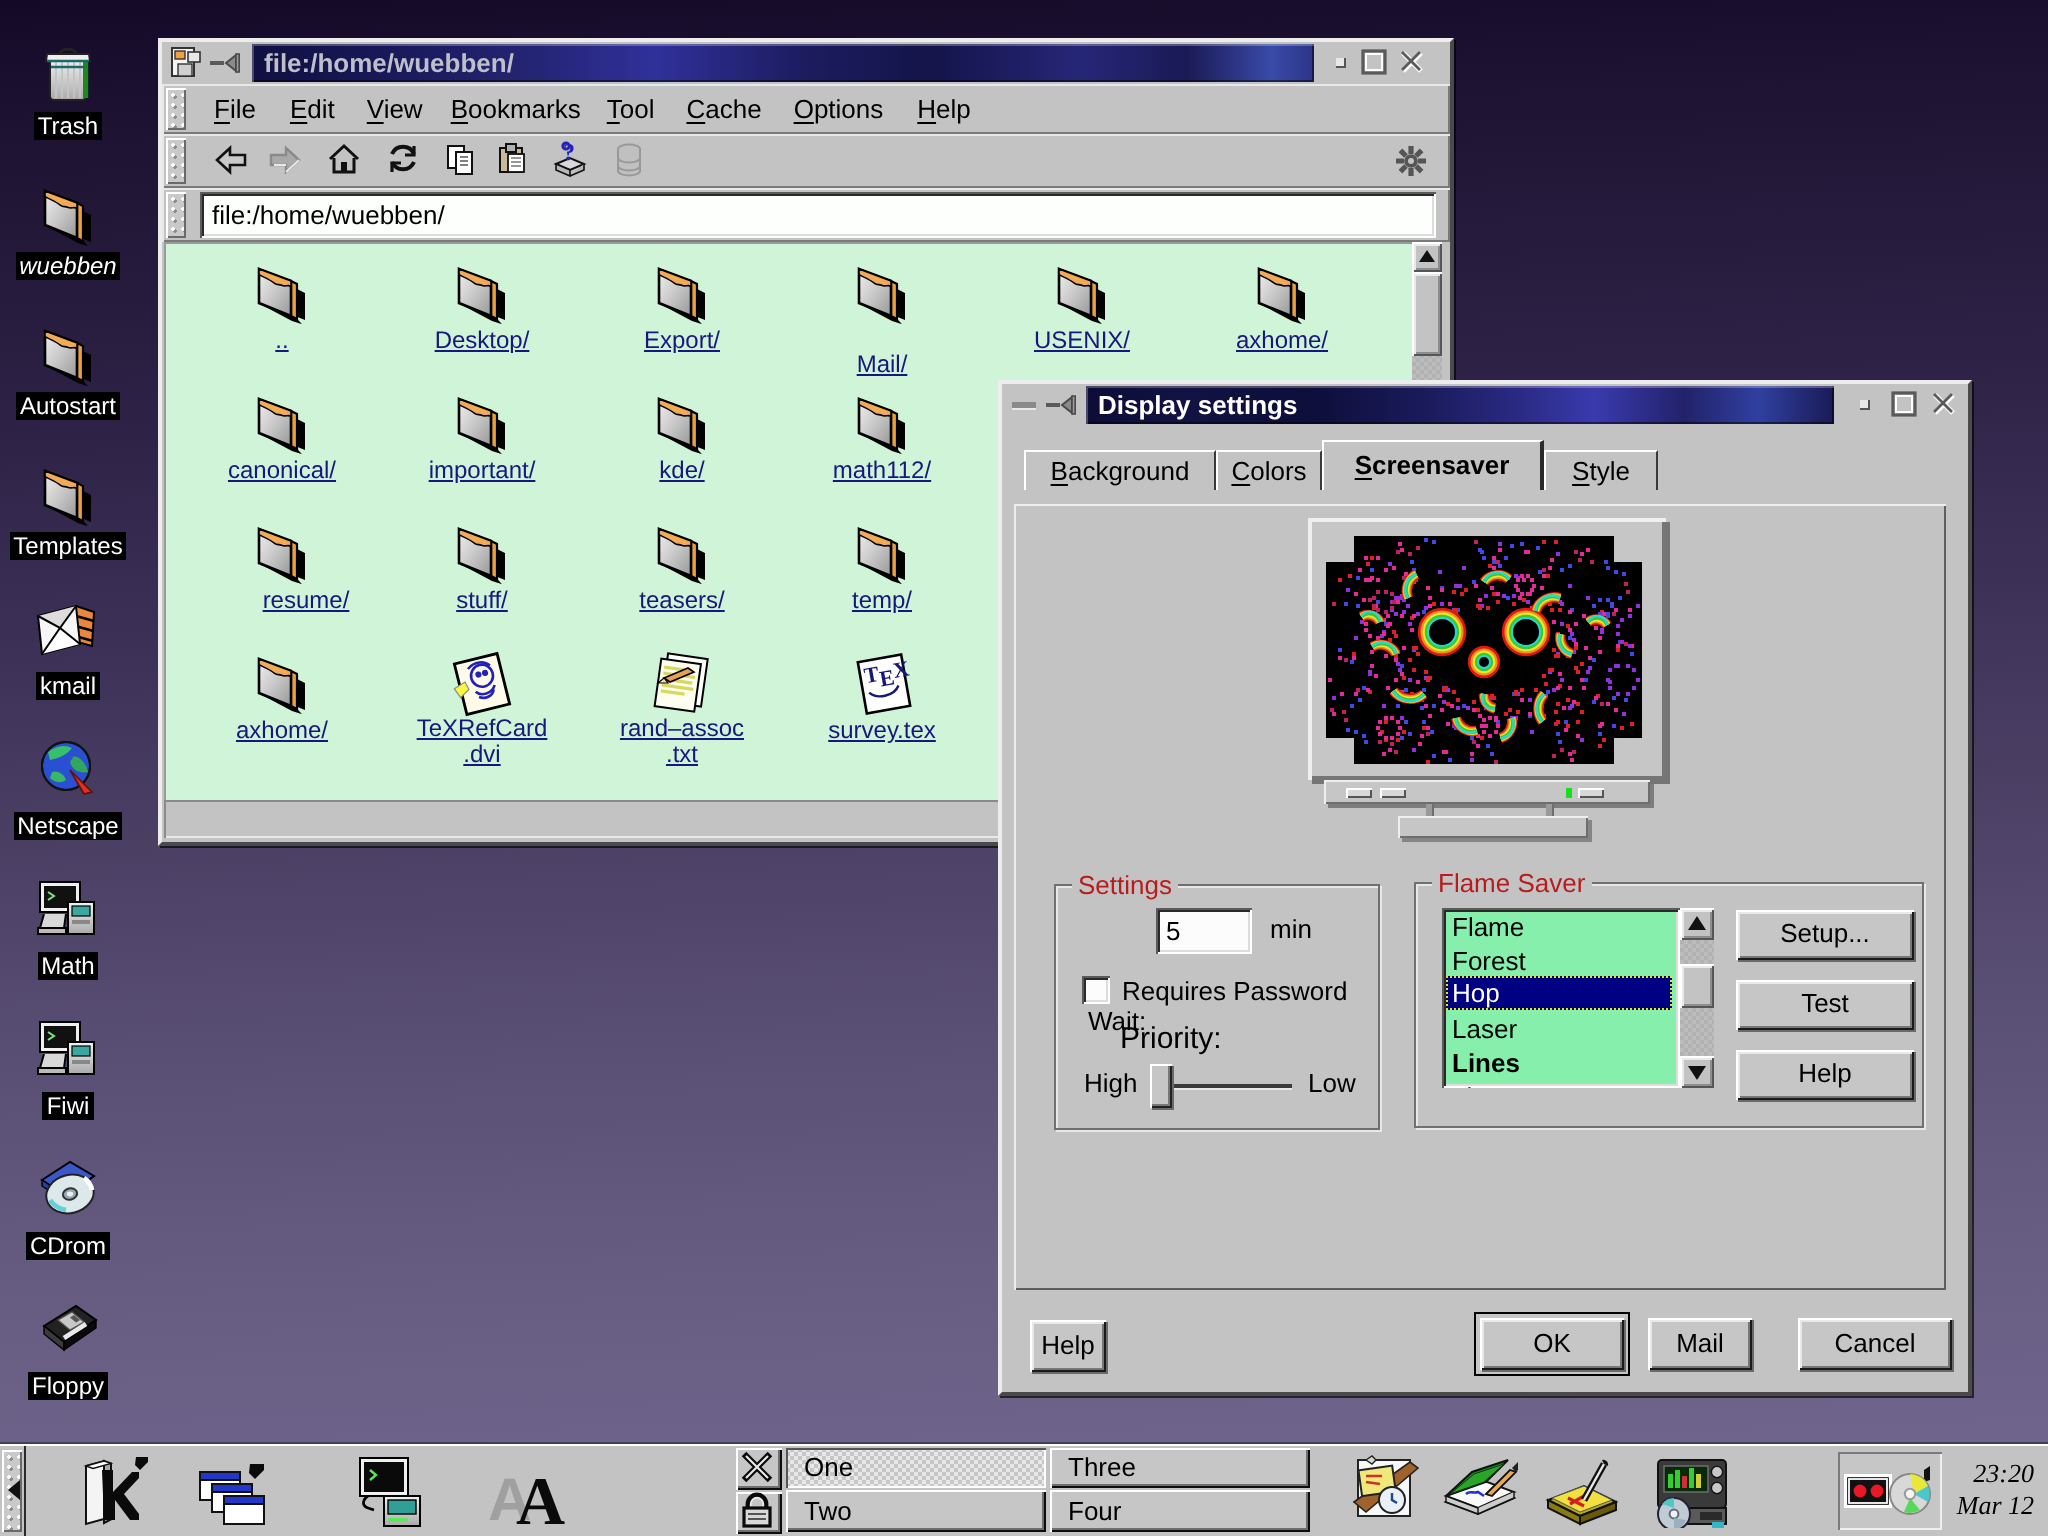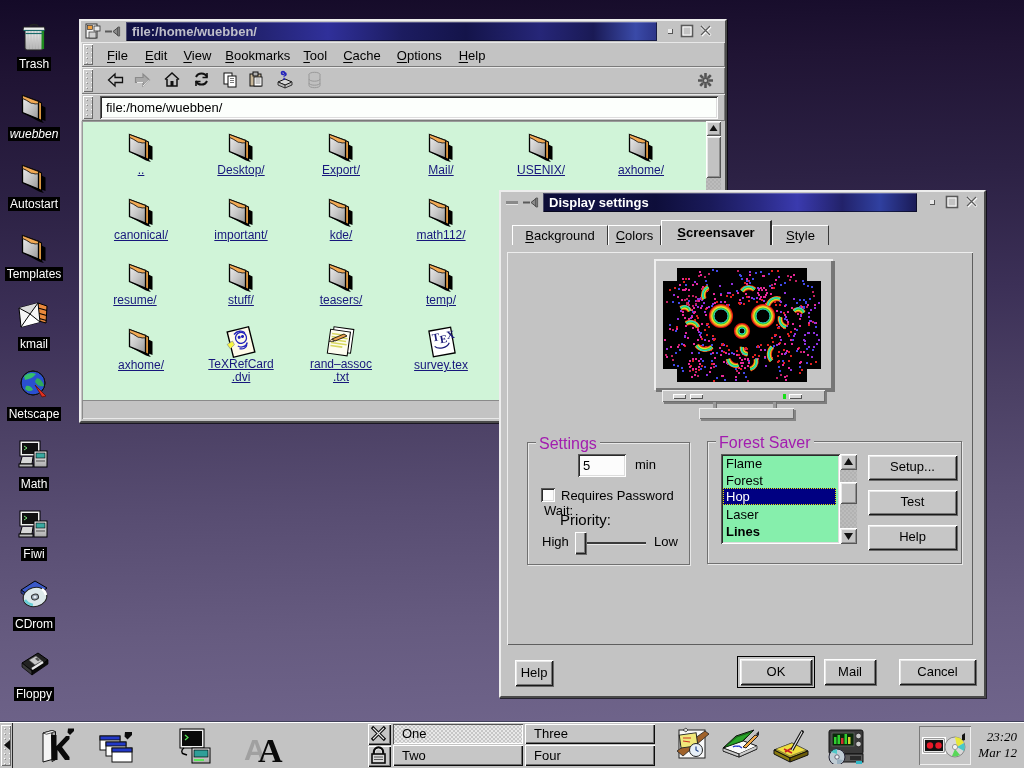--- a/index.html
+++ b/index.html
@@ -16,21 +16,21 @@
 font-size:13px;color:#000;text-align:center;}
 .sunk{box-shadow:inset 1px 1px 0 #5a5a5a,inset -1px -1px 0 #ffffff,inset 2px 2px 0 #2a2a2a,inset -2px -2px 0 #dddddd;}
 .handle{position:absolute;width:10px;background:#c9c9c9;box-shadow:inset 1px 1px 0 #fff,inset -1px -1px 0 #6a6a6a;
 background-image:radial-gradient(#ffffff 22%,transparent 26%),radial-gradient(#8a8a8a 22%,transparent 26%);
 background-size:5px 5px;background-position:1px 1px,2px 2px;}
 .menuitem{display:inline-block;font-size:13px;color:#000;}
 .flabel{position:absolute;font-size:12px;color:#17177c;text-decoration:underline;text-align:center;white-space:nowrap;}
 .dlabel{position:absolute;text-align:center;}
 .dlabel span{display:inline-block;background:#000;color:#fff;font-size:12px;padding:0 2px;line-height:14px;white-space:nowrap;}
 .gbox{position:absolute;border:1px solid #707070;box-shadow:inset 1px 1px 0 #e8e8e8, 1px 1px 0 #e8e8e8;}
-.glabel{position:absolute;top:-8px;left:8px;background:#c3c3c3;padding:0 3px;font-size:16px;color:#a21caf;}
+.glabel{position:absolute;top:-8px;left:8px;background:#c3c3c3;padding:0 3px;font-size:13px;color:#b91c1c;}
 .tab{position:absolute;background:#c3c3c3;border-top:1px solid #fff;border-left:1px solid #fff;border-right:1px solid #3a3a3a;font-size:13px;text-align:center;color:#000;}
 .pbtn{position:absolute;background:#c6c6c6;box-shadow:inset 1px 1px 0 #ffffff,inset -1px -1px 0 #0c0c0c,inset -2px -2px 0 #6f6f6f;font-size:13px;color:#000;}
 u{text-decoration:underline;text-underline-offset:2px;}
 </style></head>
 <body>
 
 <svg width="0" height="0" style="position:absolute">
     <defs>
 <linearGradient id="gf" x1="0" y1="0" x2="1" y2="1">
 <stop offset="0" stop-color="#f0f0f0"></stop>
@@ -246,21 +246,21 @@
         <use href="#fold"></use>
       </svg>
       <div class="flabel" style="left:109px;top:42px;width:100px;">Desktop/</div>
  <svg class="abs" style="left:246px;top:9px" width="26" height="32">
         <use href="#fold"></use>
       </svg>
       <div class="flabel" style="left:209px;top:42px;width:100px;">Export/</div>
  <svg class="abs" style="left:346px;top:9px" width="26" height="32">
         <use href="#fold"></use>
       </svg>
-      <div class="flabel" style="left:309px;top:42px;width:100px;">Mail/</div>
+      <div class="flabel" style="left:309px;top:54px;width:100px;">Mail/</div>
  <svg class="abs" style="left:446px;top:9px" width="26" height="32">
         <use href="#fold"></use>
       </svg>
       <div class="flabel" style="left:409px;top:42px;width:100px;">USENIX/</div>
  <svg class="abs" style="left:546px;top:9px" width="26" height="32">
         <use href="#fold"></use>
       </svg>
       <div class="flabel" style="left:509px;top:42px;width:100px;">axhome/</div>
  <svg class="abs" style="left:46px;top:74px" width="26" height="32">
         <use href="#fold"></use>
@@ -274,21 +274,21 @@
         <use href="#fold"></use>
       </svg>
       <div class="flabel" style="left:209px;top:107px;width:100px;">kde/</div>
  <svg class="abs" style="left:346px;top:74px" width="26" height="32">
         <use href="#fold"></use>
       </svg>
       <div class="flabel" style="left:309px;top:107px;width:100px;">math112/</div>
  <svg class="abs" style="left:46px;top:139px" width="26" height="32">
         <use href="#fold"></use>
       </svg>
-      <div class="flabel" style="left:3px;top:172px;width:100px;">resume/</div>
+      <div class="flabel" style="left:21px;top:172px;width:100px;">resume/</div>
  <svg class="abs" style="left:146px;top:139px" width="26" height="32">
         <use href="#fold"></use>
       </svg>
       <div class="flabel" style="left:109px;top:172px;width:100px;">stuff/</div>
  <svg class="abs" style="left:246px;top:139px" width="26" height="32">
         <use href="#fold"></use>
       </svg>
       <div class="flabel" style="left:209px;top:172px;width:100px;">teasers/</div>
  <svg class="abs" style="left:346px;top:139px" width="26" height="32">
         <use href="#fold"></use>
@@ -1014,21 +1014,21 @@
  <div class="abs sunk" style="left:13px;top:45px;width:14px;height:14px;background:#fcfcfc;"></div>
  <div class="abs" style="left:33px;top:45px;font-size:13px;">Requires Password</div>
  <div class="abs" style="left:32px;top:68px;font-size:15px;">Priority:</div>
  <div class="abs" style="left:14px;top:91px;font-size:13px;">High</div>
  <div class="abs" style="left:58px;top:99px;width:60px;height:2px;background:#3a3a3a;box-shadow:0 1px 0 #e8e8e8;"></div>
  <div class="abs" style="left:47px;top:89px;width:11px;height:22px;background:#c6c6c6;box-shadow:inset 1px 1px 0 #fff,inset -1px -1px 0 #222,inset -2px -2px 0 #777,1px 1px 0 #6a6a6a;"></div>
  <div class="abs" style="left:126px;top:91px;font-size:13px;">Low</div>
 </div>
 
 <div class="gbox" style="left:206px;top:249px;width:255px;height:123px;">
- <div class="glabel">Forest Saver</div>
+ <div class="glabel">Flame Saver</div>
  <div class="abs sunk" style="left:13px;top:12px;width:119px;height:90px;background:#86efac;overflow:hidden;">
   <div class="abs" style="left:5px;top:2px;font-size:13px;">Flame</div>
   <div class="abs" style="left:5px;top:19px;font-size:13px;">Forest</div>
   <div class="abs" style="left:2px;top:34px;width:113px;height:17px;background:#000082;outline:1px dotted #e8e800;outline-offset:-1px;">
           <span style="position:absolute;left:3px;top:1px;font-size:13px;color:#fff;">Hop</span>
         </div>
   <div class="abs" style="left:5px;top:53px;font-size:13px;">Laser</div>
   <div class="abs" style="left:5px;top:70px;font-size:13px;font-weight:bold;">Lines</div>
   <div class="abs" style="left:5px;top:87px;font-size:13px;">Lisa</div>
  </div>

